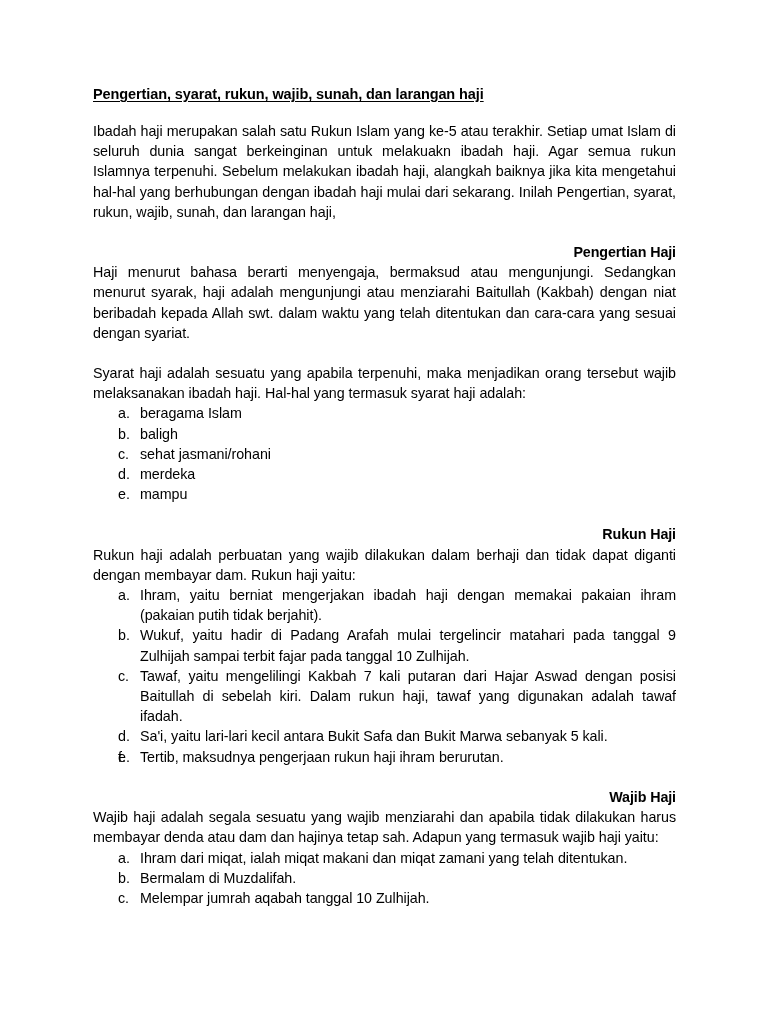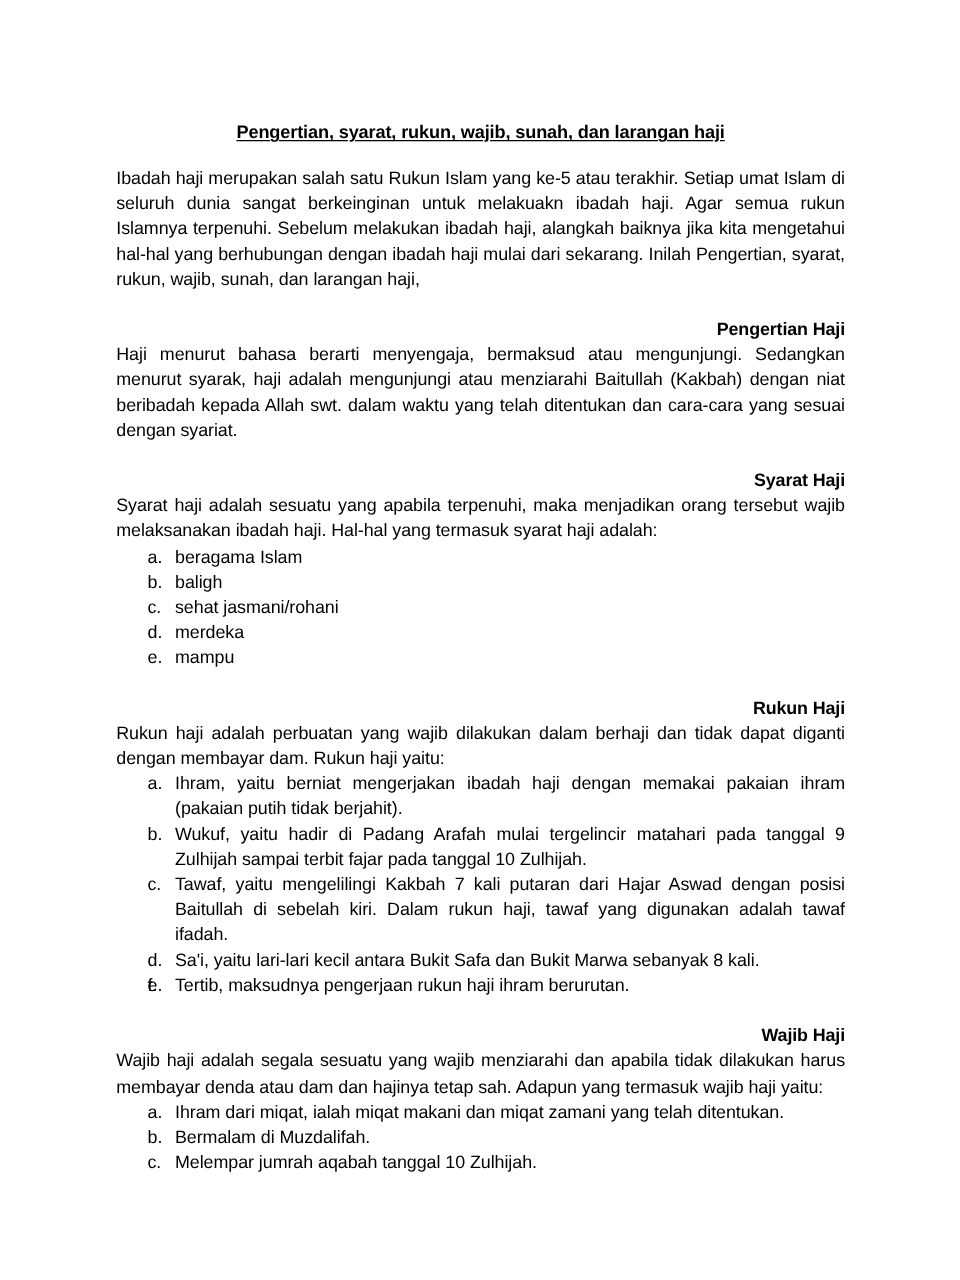--- a/index.html
+++ b/index.html
@@ -22,25 +22,24 @@
   }
   .content {
     position: absolute;
     left: 93px;
     top: 84px;
     width: 583px;
   }
   .doc-title {
     font-size: 14.5px;
     font-weight: bold;
-    text-align: center;
     text-decoration: underline;
     text-underline-offset: 2px;
     line-height: 20px;
-    margin: 12px 0 17px 0;
+    margin: 0 0 17px 0;
     letter-spacing: -0.1px;
   }
   .para {
     font-size: 14.3px;
     line-height: 20.2px;
     text-align: justify;
     margin: 0;
     letter-spacing: -0.05px;
     word-spacing: 0px;
   }
@@ -88,38 +87,37 @@
     <h1 class="doc-title">Pengertian, syarat, rukun, wajib, sunah, dan larangan haji</h1>
 
     <p class="para">Ibadah haji merupakan salah satu Rukun Islam yang ke-5 atau terakhir. Setiap umat Islam di seluruh dunia sangat berkeinginan untuk melakuakn ibadah haji. Agar semua rukun Islamnya terpenuhi. Sebelum melakukan ibadah haji, alangkah baiknya jika kita mengetahui hal-hal yang berhubungan dengan ibadah haji mulai dari sekarang. Inilah Pengertian, syarat, rukun, wajib, sunah, dan larangan haji,</p>
 
     <div id="sections-container">
         <div class="section">
           <h2 class="section-heading">Pengertian Haji</h2>
           <p class="para">Haji menurut bahasa berarti menyengaja, bermaksud atau mengunjungi. Sedangkan menurut syarak, haji adalah mengunjungi atau menziarahi Baitullah (Kakbah) dengan niat beribadah kepada Allah swt. dalam waktu yang telah ditentukan dan cara-cara yang sesuai dengan syariat.</p>
         </div>
         <div class="section">
-          <h2 class="section-heading">Syarat Haji</h2>
           <p class="para">Syarat haji adalah sesuatu yang apabila terpenuhi, maka menjadikan orang tersebut wajib melaksanakan ibadah haji. Hal-hal yang termasuk syarat haji adalah:</p>
           <ol class="alpha-list">
             <li class="nojustify"><span class="marker">a.</span><span class="li-text">beragama Islam</span></li>
             <li class="nojustify"><span class="marker">b.</span><span class="li-text">baligh</span></li>
             <li class="nojustify"><span class="marker">c.</span><span class="li-text">sehat jasmani/rohani</span></li>
             <li class="nojustify"><span class="marker">d.</span><span class="li-text">merdeka</span></li>
             <li class="nojustify"><span class="marker">e.</span><span class="li-text">mampu</span></li>
           </ol>
         </div>
         <div class="section">
           <h2 class="section-heading">Rukun Haji</h2>
           <p class="para">Rukun haji adalah perbuatan yang wajib dilakukan dalam berhaji dan tidak dapat diganti dengan membayar dam. Rukun haji yaitu:</p>
           <ol class="alpha-list">
             <li><span class="marker">a.</span><span class="li-text">Ihram, yaitu berniat mengerjakan ibadah haji dengan memakai pakaian ihram (pakaian putih tidak berjahit).</span></li>
             <li><span class="marker">b.</span><span class="li-text">Wukuf, yaitu hadir di Padang Arafah mulai tergelincir matahari pada tanggal 9 Zulhijah sampai terbit fajar pada tanggal 10 Zulhijah.</span></li>
             <li><span class="marker">c.</span><span class="li-text">Tawaf, yaitu mengelilingi Kakbah 7 kali putaran dari Hajar Aswad dengan posisi Baitullah di sebelah kiri. Dalam rukun haji, tawaf yang digunakan adalah tawaf ifadah.</span></li>
-            <li><span class="marker">d.</span><span class="li-text">Sa'i, yaitu lari-lari kecil antara Bukit Safa dan Bukit Marwa sebanyak 8 kali.</span></li>
+            <li><span class="marker">d.</span><span class="li-text">Sa'i, yaitu lari-lari kecil antara Bukit Safa dan Bukit Marwa sebanyak 5 kali.</span></li>
             <li class="nojustify"><span class="marker">e.</span></li>
             <li class="nojustify"><span class="marker">f.</span><span class="li-text">Tertib, maksudnya pengerjaan rukun haji ihram berurutan.</span></li>
           </ol>
         </div>
         <div class="section">
           <h2 class="section-heading">Wajib Haji</h2>
           <p class="para">Wajib haji adalah segala sesuatu yang wajib menziarahi dan apabila tidak dilakukan harus membayar denda atau dam dan hajinya tetap sah. Adapun yang termasuk wajib haji yaitu:</p>
           <ol class="alpha-list">
             <li><span class="marker">a.</span><span class="li-text">Ihram dari miqat, ialah miqat makani dan miqat zamani yang telah ditentukan.</span></li>
             <li class="nojustify"><span class="marker">b.</span><span class="li-text">Bermalam di Muzdalifah.</span></li>

